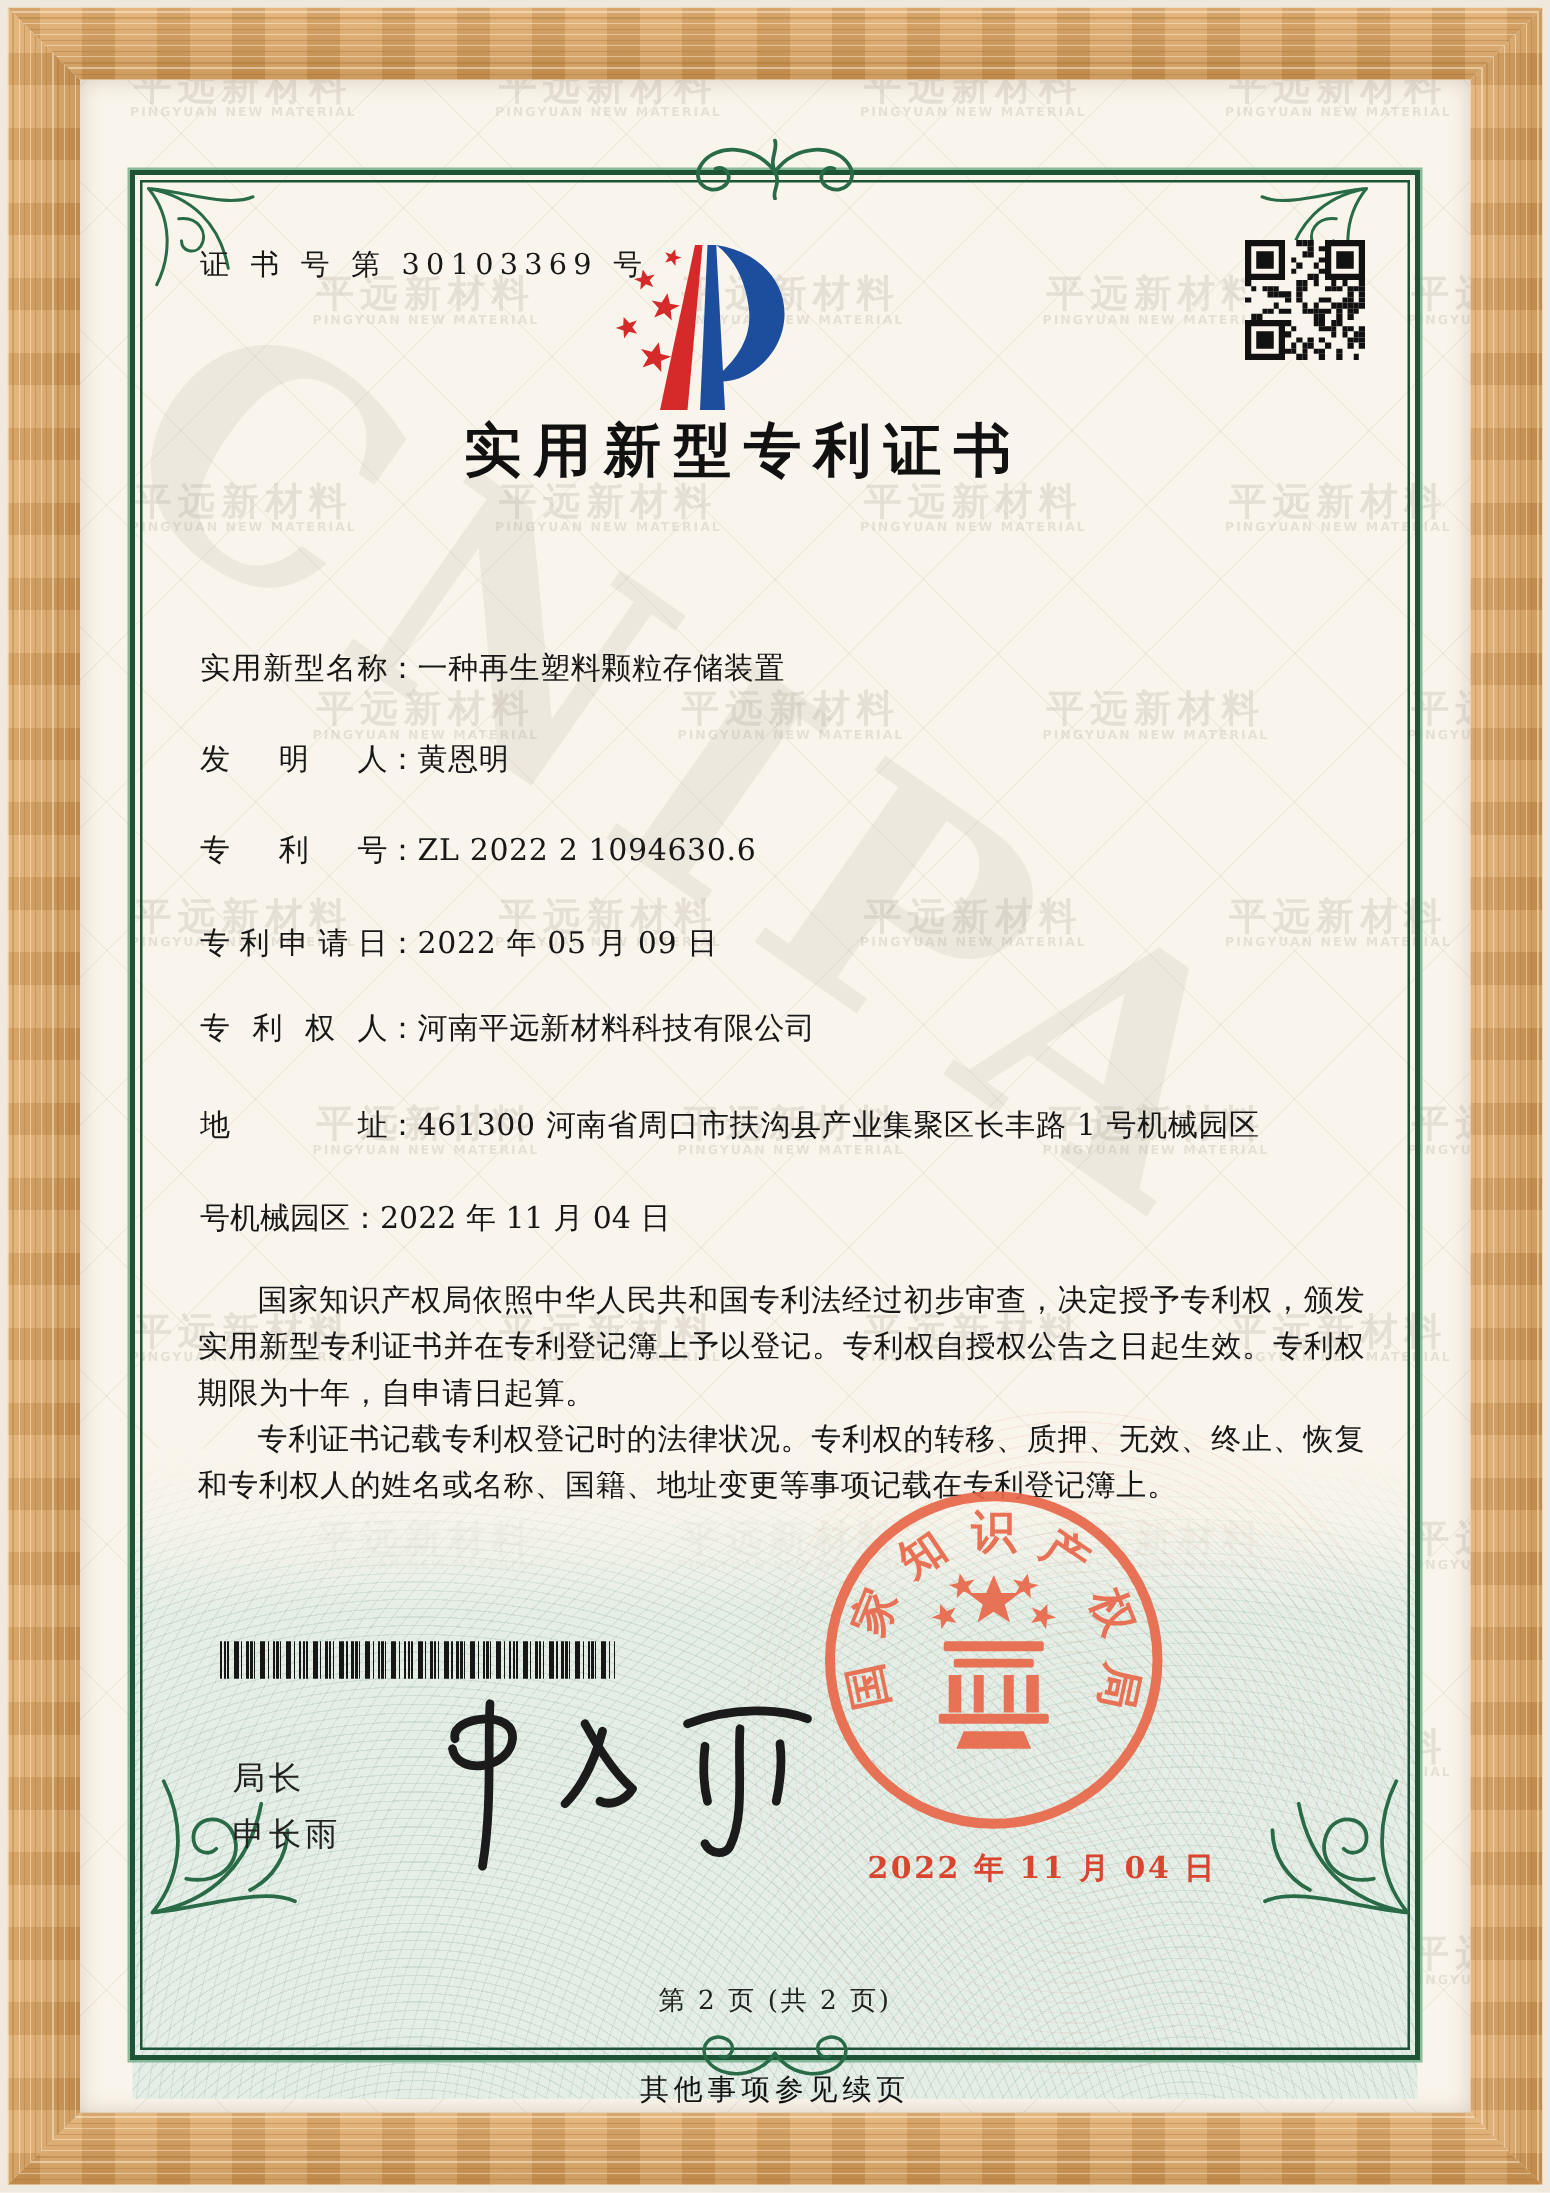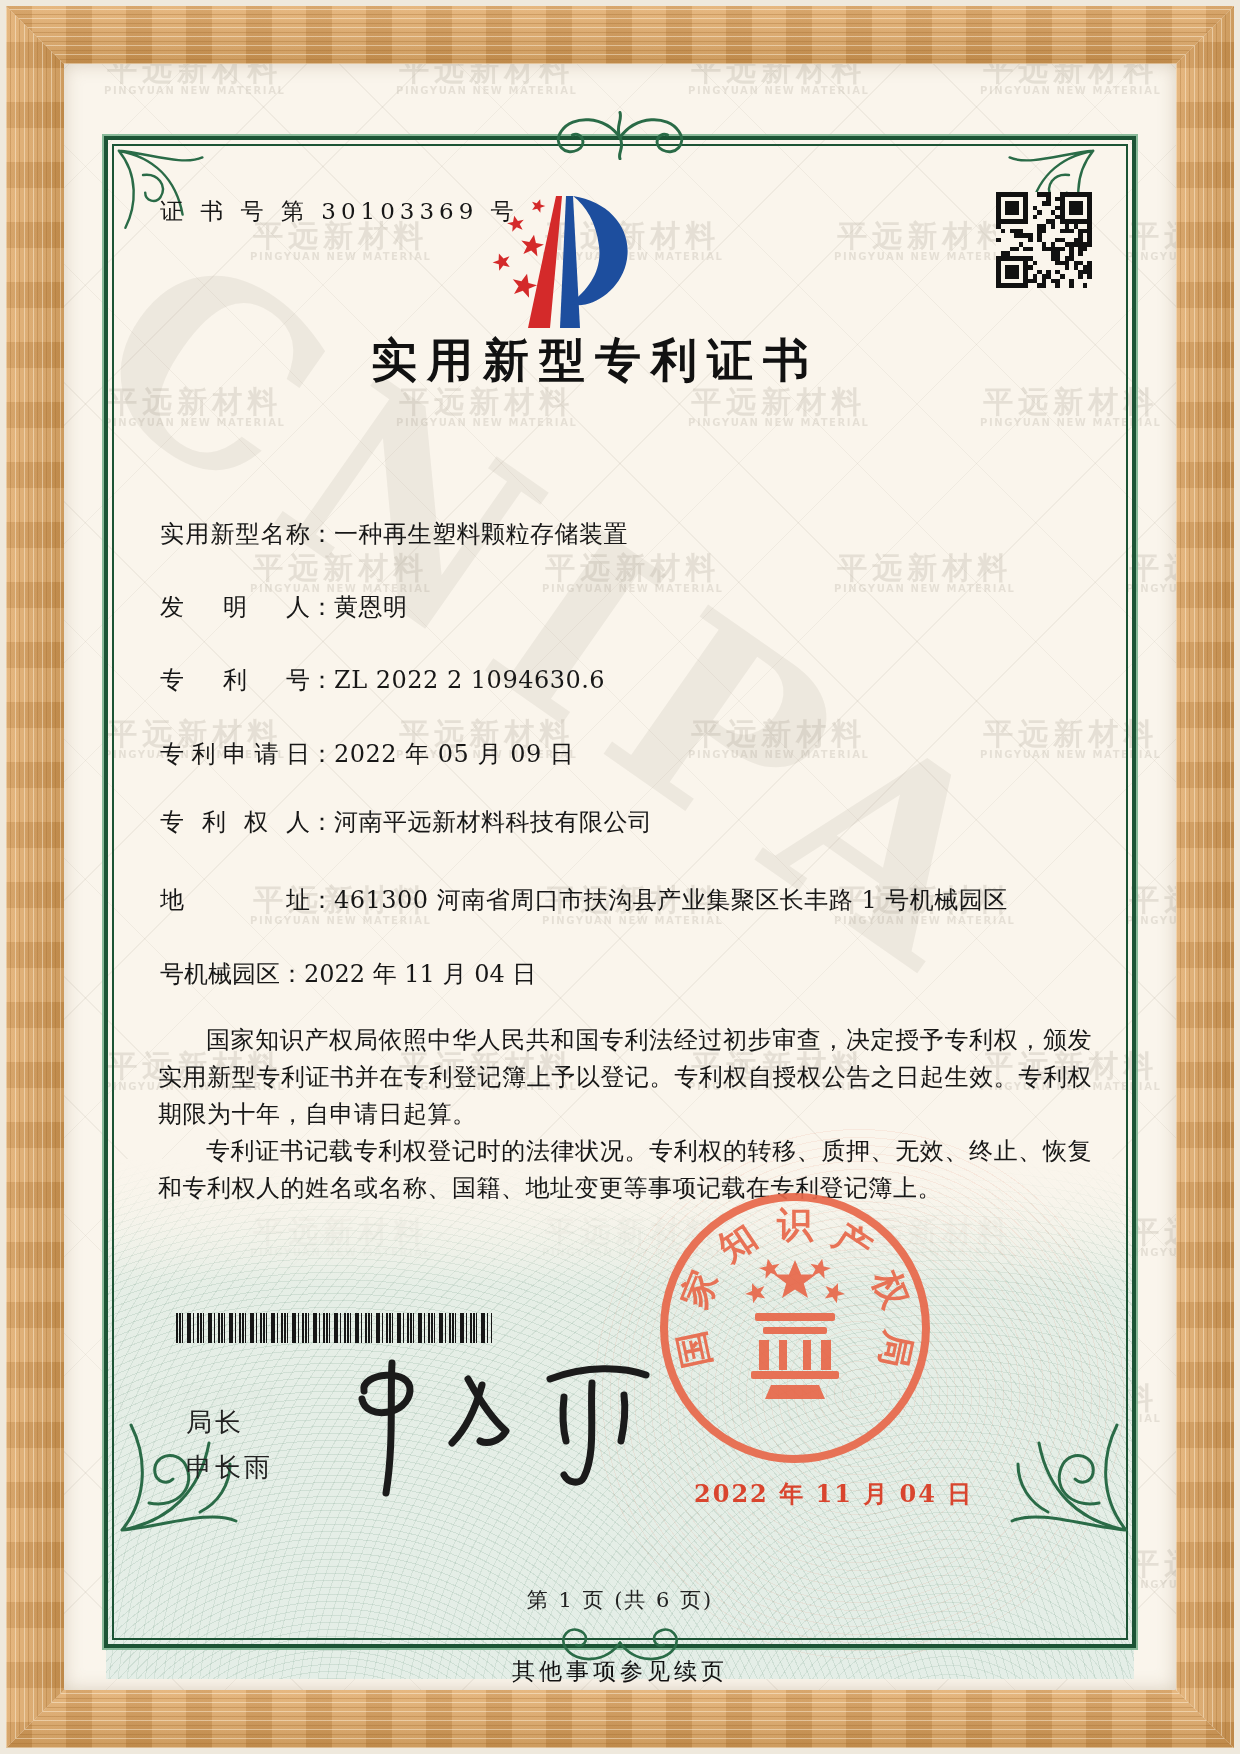--- a/index.html
+++ b/index.html
@@ -548,15 +548,15 @@
         <text x="0" y="0" transform="translate(50.281614543321254,105.5393406584088) rotate(-68)" fill="#e8684a" font-size="36" font-weight="bold" text-anchor="middle" dominant-baseline="middle">家</text>
         <text x="0" y="0" transform="translate(87.08070965292531,60.09624274449584) rotate(-34)" fill="#e8684a" font-size="36" font-weight="bold" text-anchor="middle" dominant-baseline="middle">知</text>
         <text x="0" y="0" transform="translate(143,43) rotate(0)" fill="#e8684a" font-size="36" font-weight="bold" text-anchor="middle" dominant-baseline="middle">识</text>
         <text x="0" y="0" transform="translate(198.9192903470747,60.09624274449584) rotate(34)" fill="#e8684a" font-size="36" font-weight="bold" text-anchor="middle" dominant-baseline="middle">产</text>
         <text x="0" y="0" transform="translate(235.71838545667873,105.5393406584088) rotate(68)" fill="#e8684a" font-size="36" font-weight="bold" text-anchor="middle" dominant-baseline="middle">权</text>
         <text x="0" y="0" transform="translate(240.81476007338057,163.7911690817759) rotate(102)" fill="#e8684a" font-size="36" font-weight="bold" text-anchor="middle" dominant-baseline="middle">局</text>
       </g>
   </svg>
   <div class="seal-date">2022 年 11 月 04 日</div>
 
-  <div class="page-footer">第 1 页 (共 6 页)</div>
+  <div class="page-footer">第 2 页 (共 2 页)</div>
   <div class="cont-note">其他事项参见续页</div>
 </div>
 
 </body></html>

